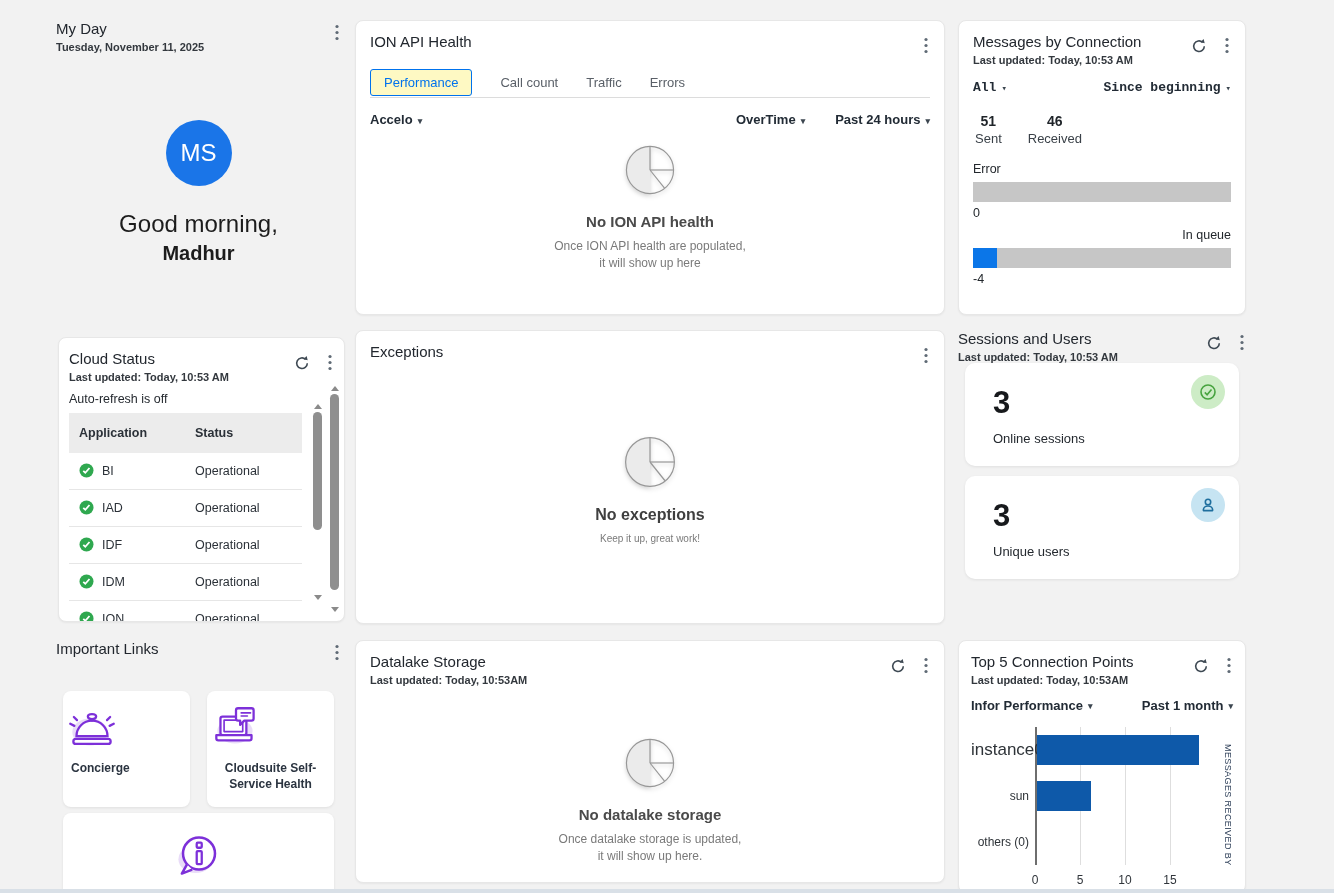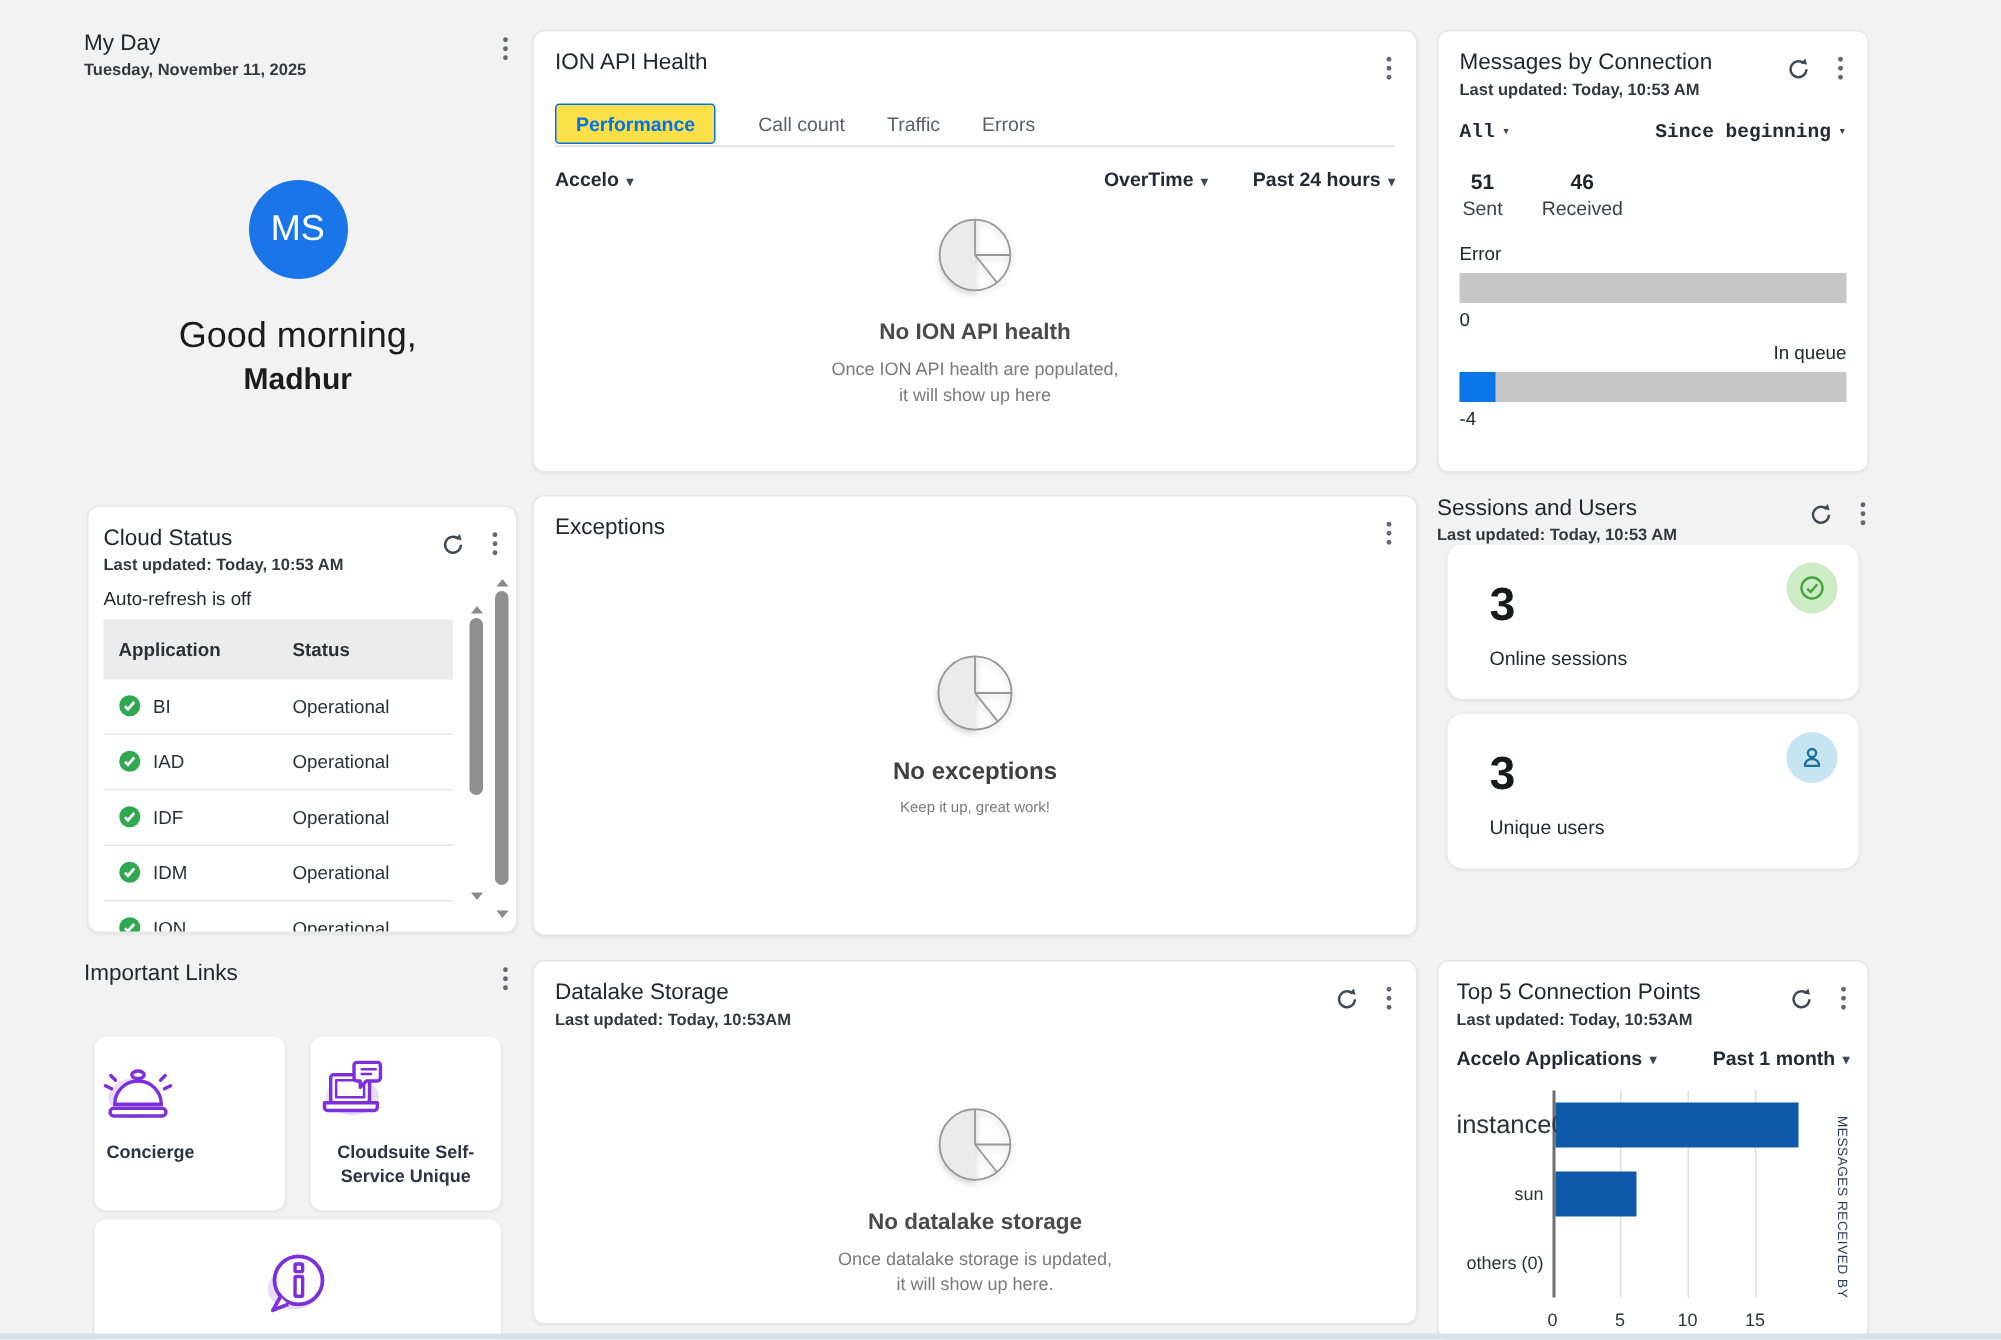--- a/index.html
+++ b/index.html
@@ -47,22 +47,22 @@
   }
   .greet1 { font-size:24px; font-weight:400; color:#1c1c1c; margin-top:24px; }
   .greet2 { font-size:20px; font-weight:700; color:#1c1c1c; margin-top:4px; }
 
   
   #ion { left:355px; top:20px; width:590px; height:295px; }
   .tabs { position:relative; display:flex; align-items:center; gap:28px; height:36px; margin-top:8px; }
   .tabs::after { content:''; position:absolute; left:0; right:0; bottom:2px; height:1px; background:#dcdcdc; }
   .tab { background:none; border:none; cursor:pointer; font-family:inherit; font-size:13px; color:#5a6068; padding:5px 0; z-index:1; }
   .tab.active {
-    border:1.5px solid #0072ed; border-radius:3px; color:#0072ed; font-weight:700;
-    padding:5px 13px; background:#fde047;
+    border:1.5px solid #0072ed; border-radius:3px; color:#0072ed; font-weight:400;
+    padding:5px 13px; background:#fef9c3;
   }
   .filter-row { display:flex; align-items:center; margin-top:12px; }
   .filter-row .right { margin-left:auto; display:flex; gap:30px; }
   .empty { display:flex; flex-direction:column; align-items:center; text-align:center; }
   .empty .pie { filter:drop-shadow(0 2px 2px rgba(0,0,0,.18)); }
   .empty-title { font-size:15px; font-weight:700; color:#4a4a4a; margin-top:14px; }
   .empty-sub { font-size:12px; color:#7a7a7a; line-height:1.45; margin-top:8px; }
 
   
   #messages { left:958px; top:20px; width:288px; height:295px; }
@@ -490,21 +490,21 @@
             <rect x="13" y="15" width="25" height="18" rx="2"></rect>
             <rect x="16.5" y="18.5" width="18" height="11" stroke-width="1.6"></rect>
             <path d="M9 33h34v3a2 2 0 0 1-2 2H11a2 2 0 0 1-2-2z"></path>
             <path d="M30 7h13a2 2 0 0 1 2 2v8a2 2 0 0 1-2 2h-7l-4 4v-4h-2a2 2 0 0 1-2-2V9a2 2 0 0 1 2-2z"></path>
           </g>
           <g stroke="#7d30d9" stroke-width="1.6" stroke-linecap="round">
             <line x1="33" y1="11.5" x2="42" y2="11.5"></line>
               <line x1="33" y1="14.5" x2="39" y2="14.5"></line>
           </g>
         </svg>
-        <div class="link-label">Cloudsuite Self-Service Unique</div>
+        <div class="link-label">Cloudsuite Self-Service Health</div>
       </div>
     </div>
     <div class="link-wide">
       <svg class="icon" width="64" height="64" viewBox="0 0 56 56">
         <ellipse cx="25" cy="30" rx="15" ry="12" fill="#e9dcf8"></ellipse>
         <g fill="#fff" stroke="#7d30d9" stroke-width="2.2" stroke-linejoin="round">
           <circle cx="28" cy="25" r="14"></circle>
           <path d="M17.5 34.5l-4.5 8 9-3.5"></path>
         </g>
         <g fill="none" stroke="#7d30d9" stroke-width="2">
@@ -576,21 +576,21 @@
                 <circle cx="2" cy="2.5" r="1.6"></circle>
                 <circle cx="2" cy="8.5" r="1.6"></circle>
                 <circle cx="2" cy="14.5" r="1.6"></circle>
               </g>
             </svg>
         </button>
       </div>
     </div>
     <div class="filter-row">
       <button class="dd">
-        <span>Accelo Applications</span>
+        <span>Infor Performance</span>
         <span class="caret">▾</span>
       </button>
       <div class="right">
         <button class="dd">
           <span>Past 1 month</span>
           <span class="caret">▾</span>
         </button>
       </div>
     </div>
     <div class="chart" id="top5-chart">

